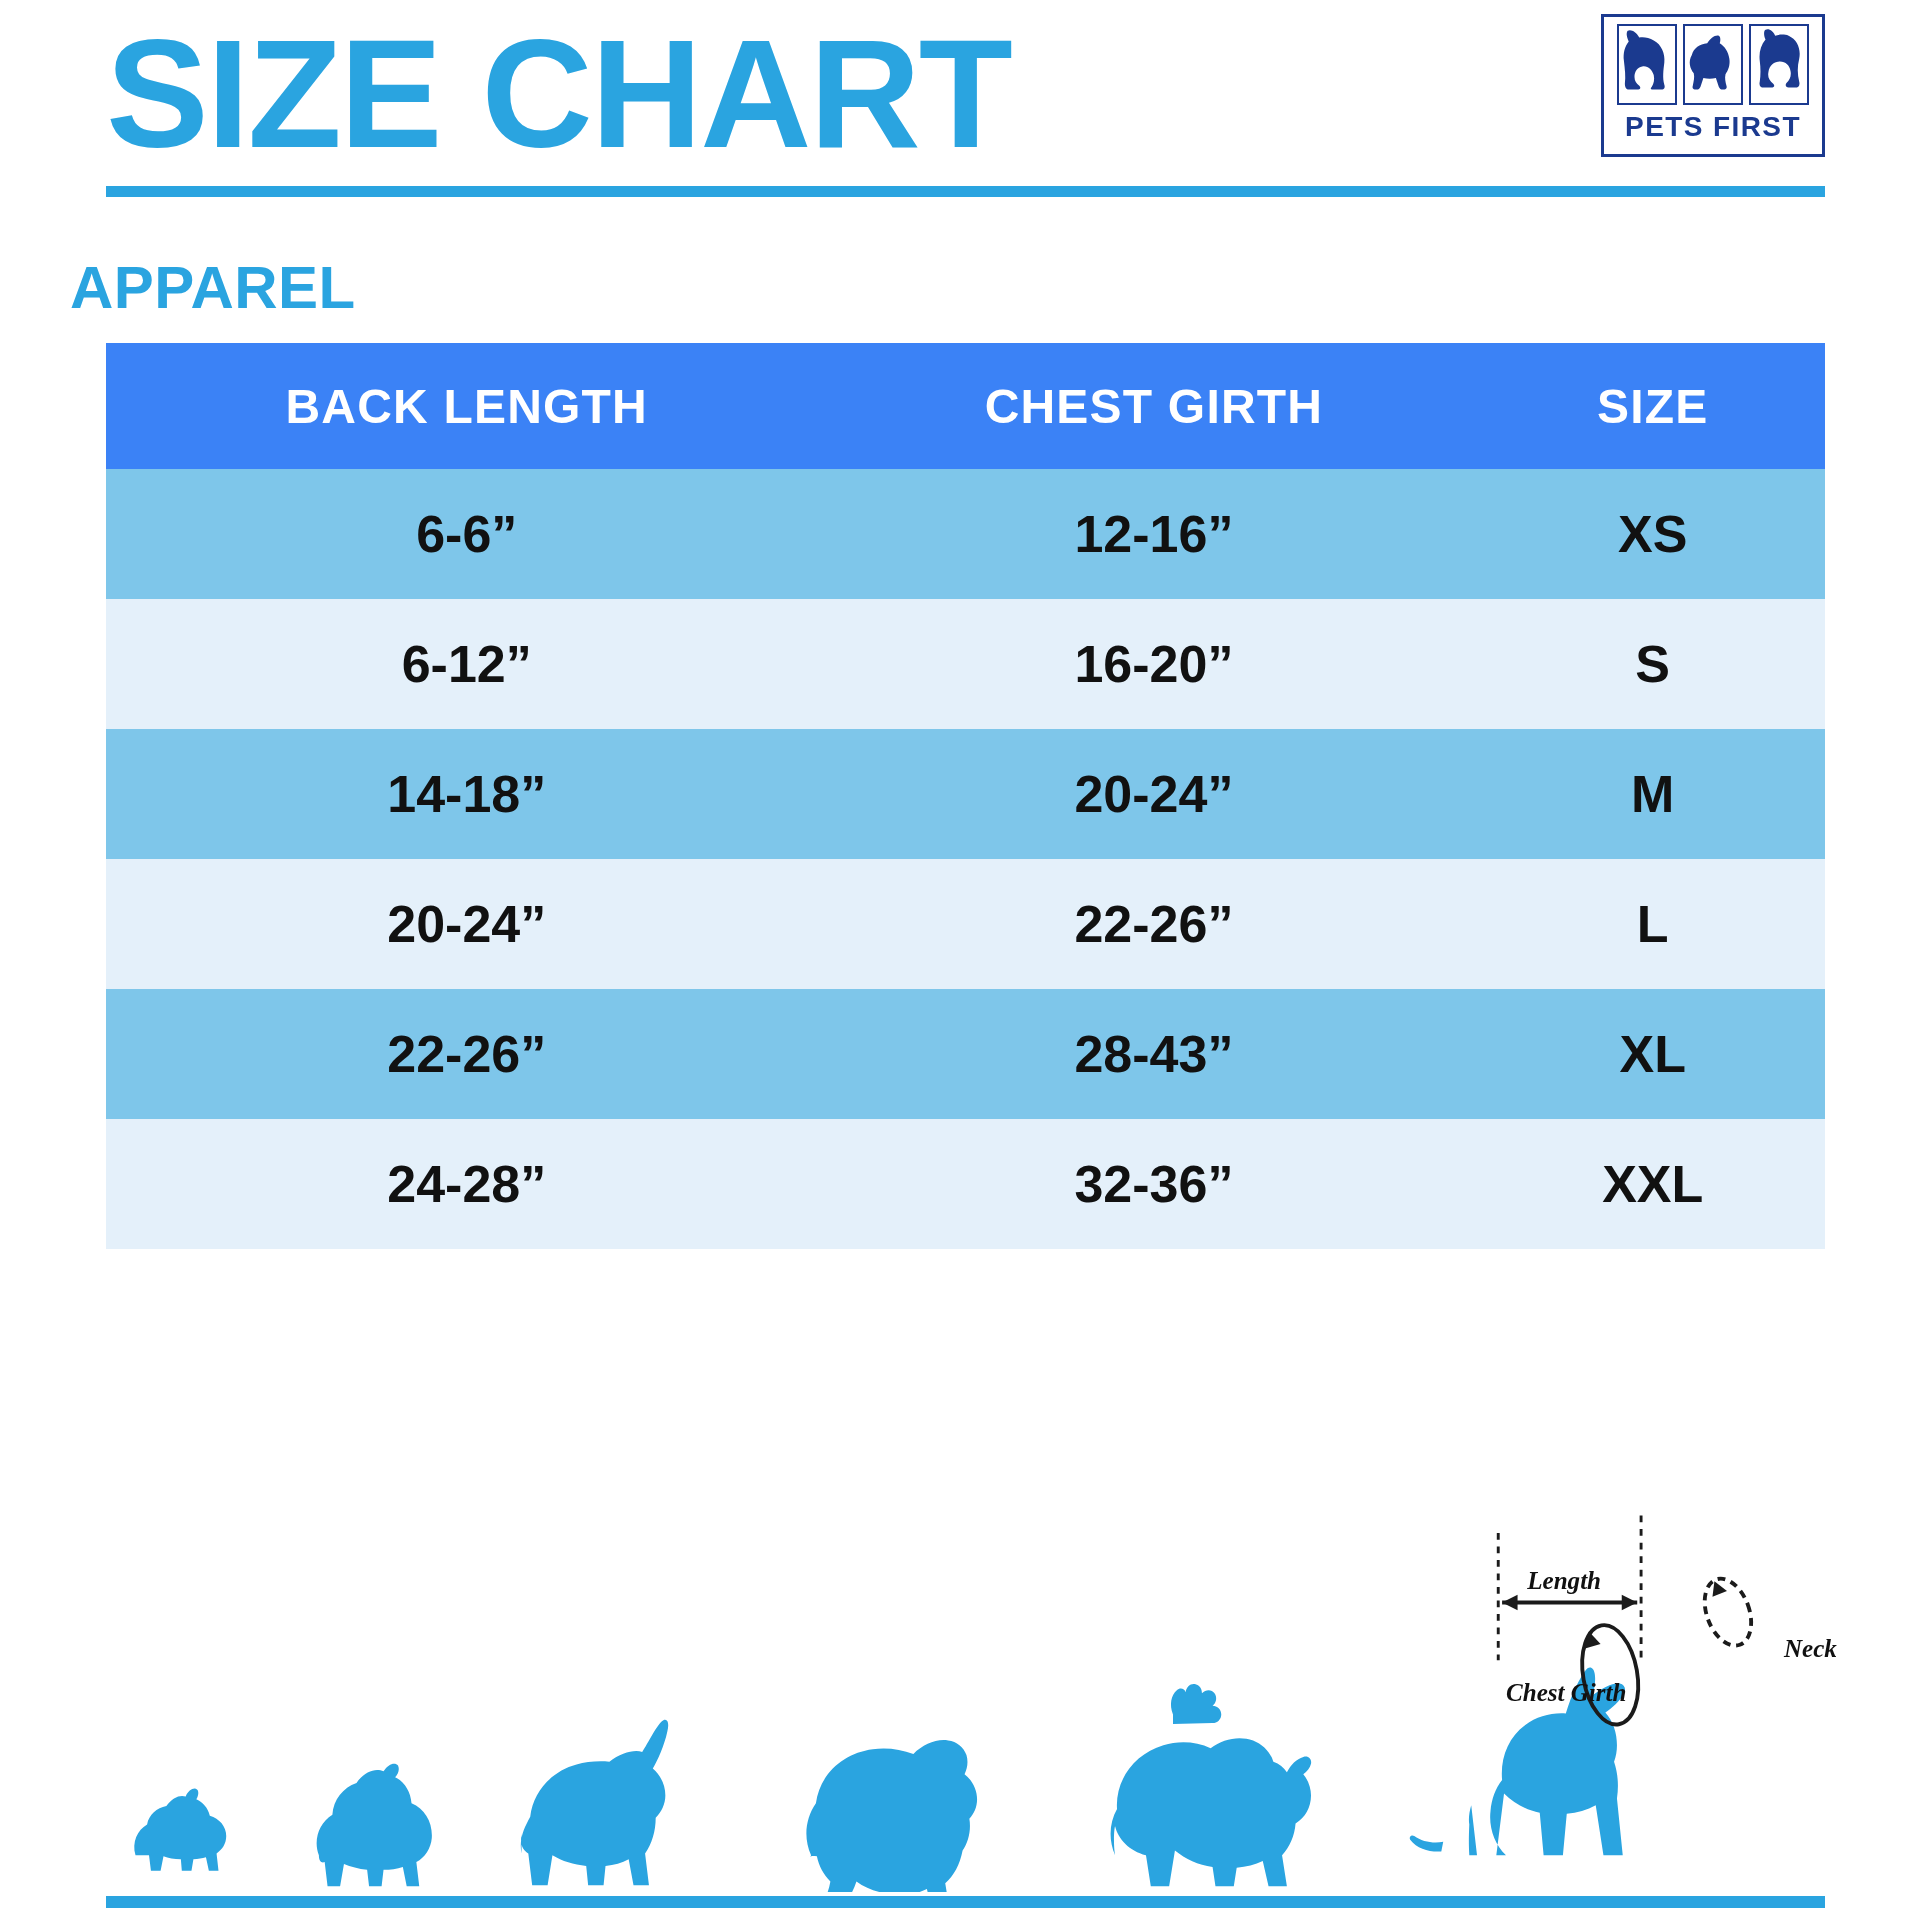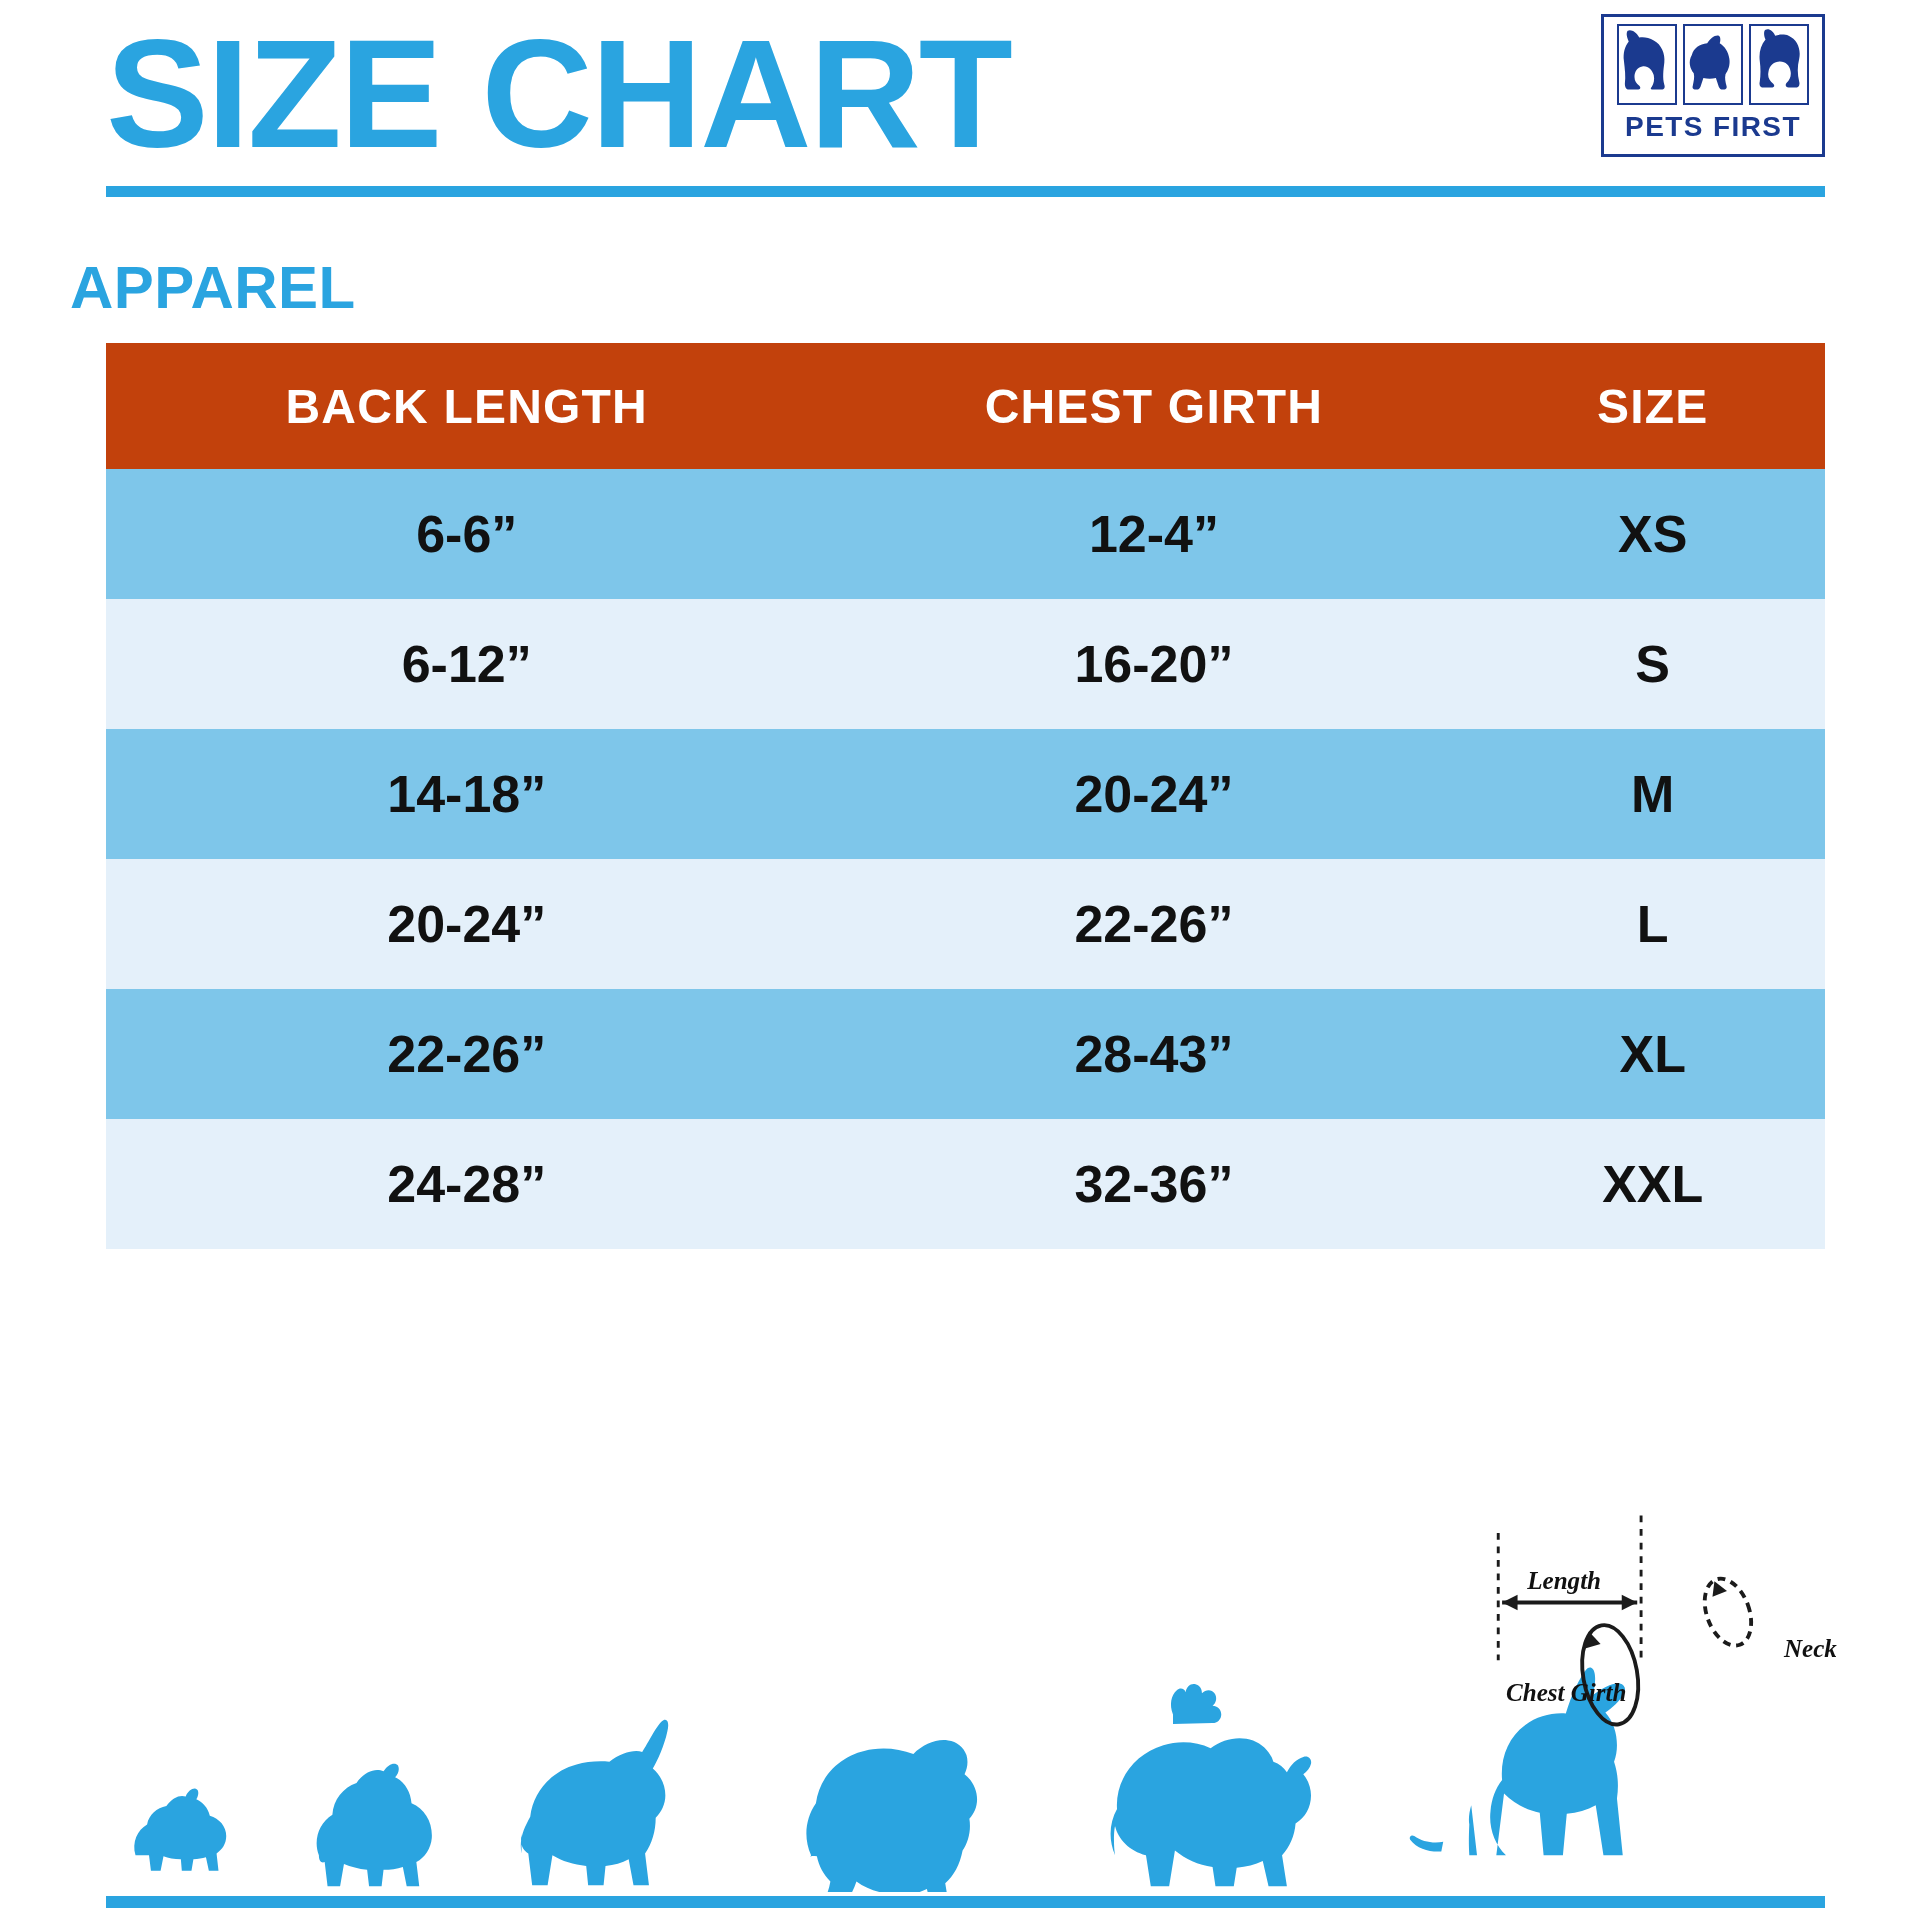--- a/index.html
+++ b/index.html
@@ -100,21 +100,21 @@
   }
 
   
   .table {
     margin: 0 106px;
     width: calc(1931px - 212px);
     border-collapse: collapse;
     table-layout: fixed;
   }
   .table th {
-    background: #c2410c;
+    background: #3b82f6;
     color: #ffffff;
     font-size: 48px;
     font-weight: bold;
     letter-spacing: 1.2px;
     height: 124px;
     vertical-align: middle;
     text-align: center;
   }
   .table td {
     font-size: 52px;
@@ -186,21 +186,21 @@
     <thead>
       <tr>
         <th class="col-a">BACK LENGTH</th>
         <th class="col-b">CHEST GIRTH</th>
         <th class="col-c">SIZE</th>
       </tr>
     </thead>
     <tbody>
       <tr>
         <td>6-6”</td>
-        <td>12-4”</td>
+        <td>12-16”</td>
         <td>XS</td>
       </tr>
       <tr>
         <td>6-12”</td>
         <td>16-20”</td>
         <td>S</td>
       </tr>
       <tr>
         <td>14-18”</td>
         <td>20-24”</td>

